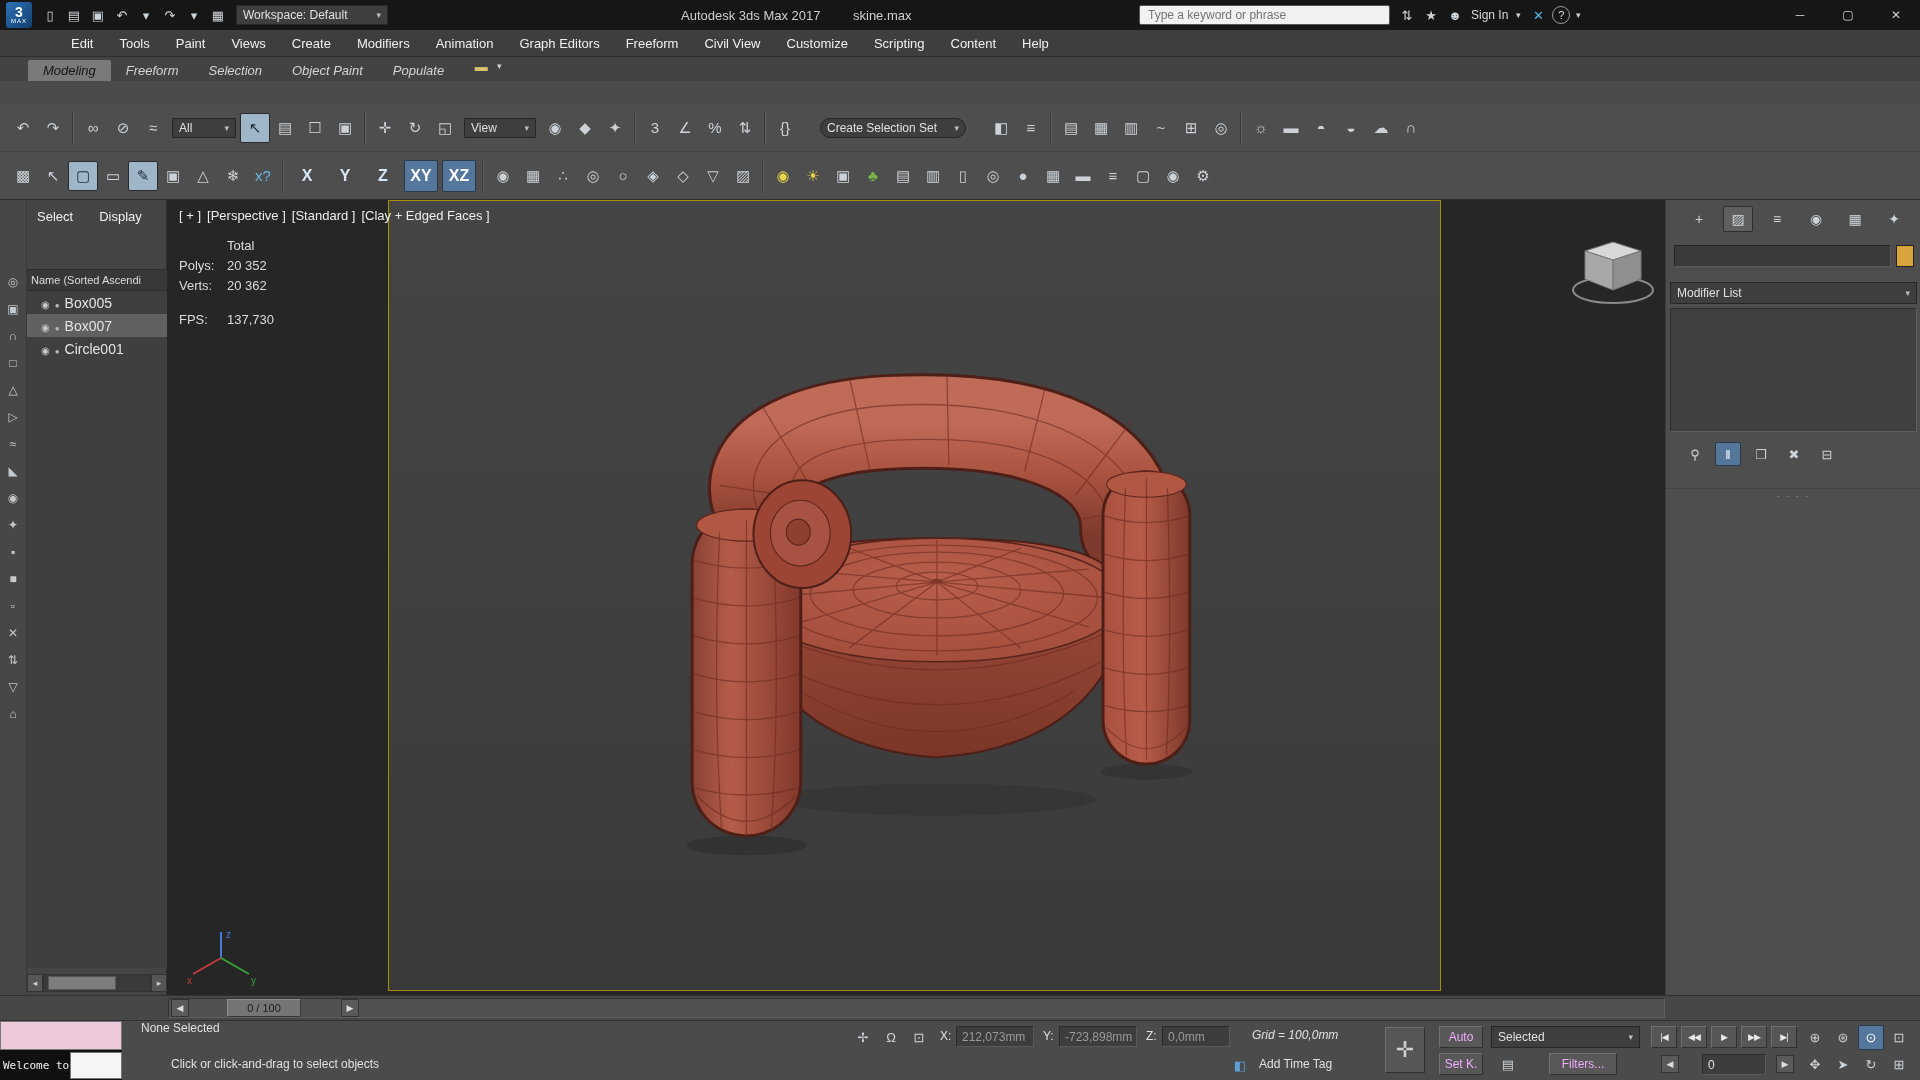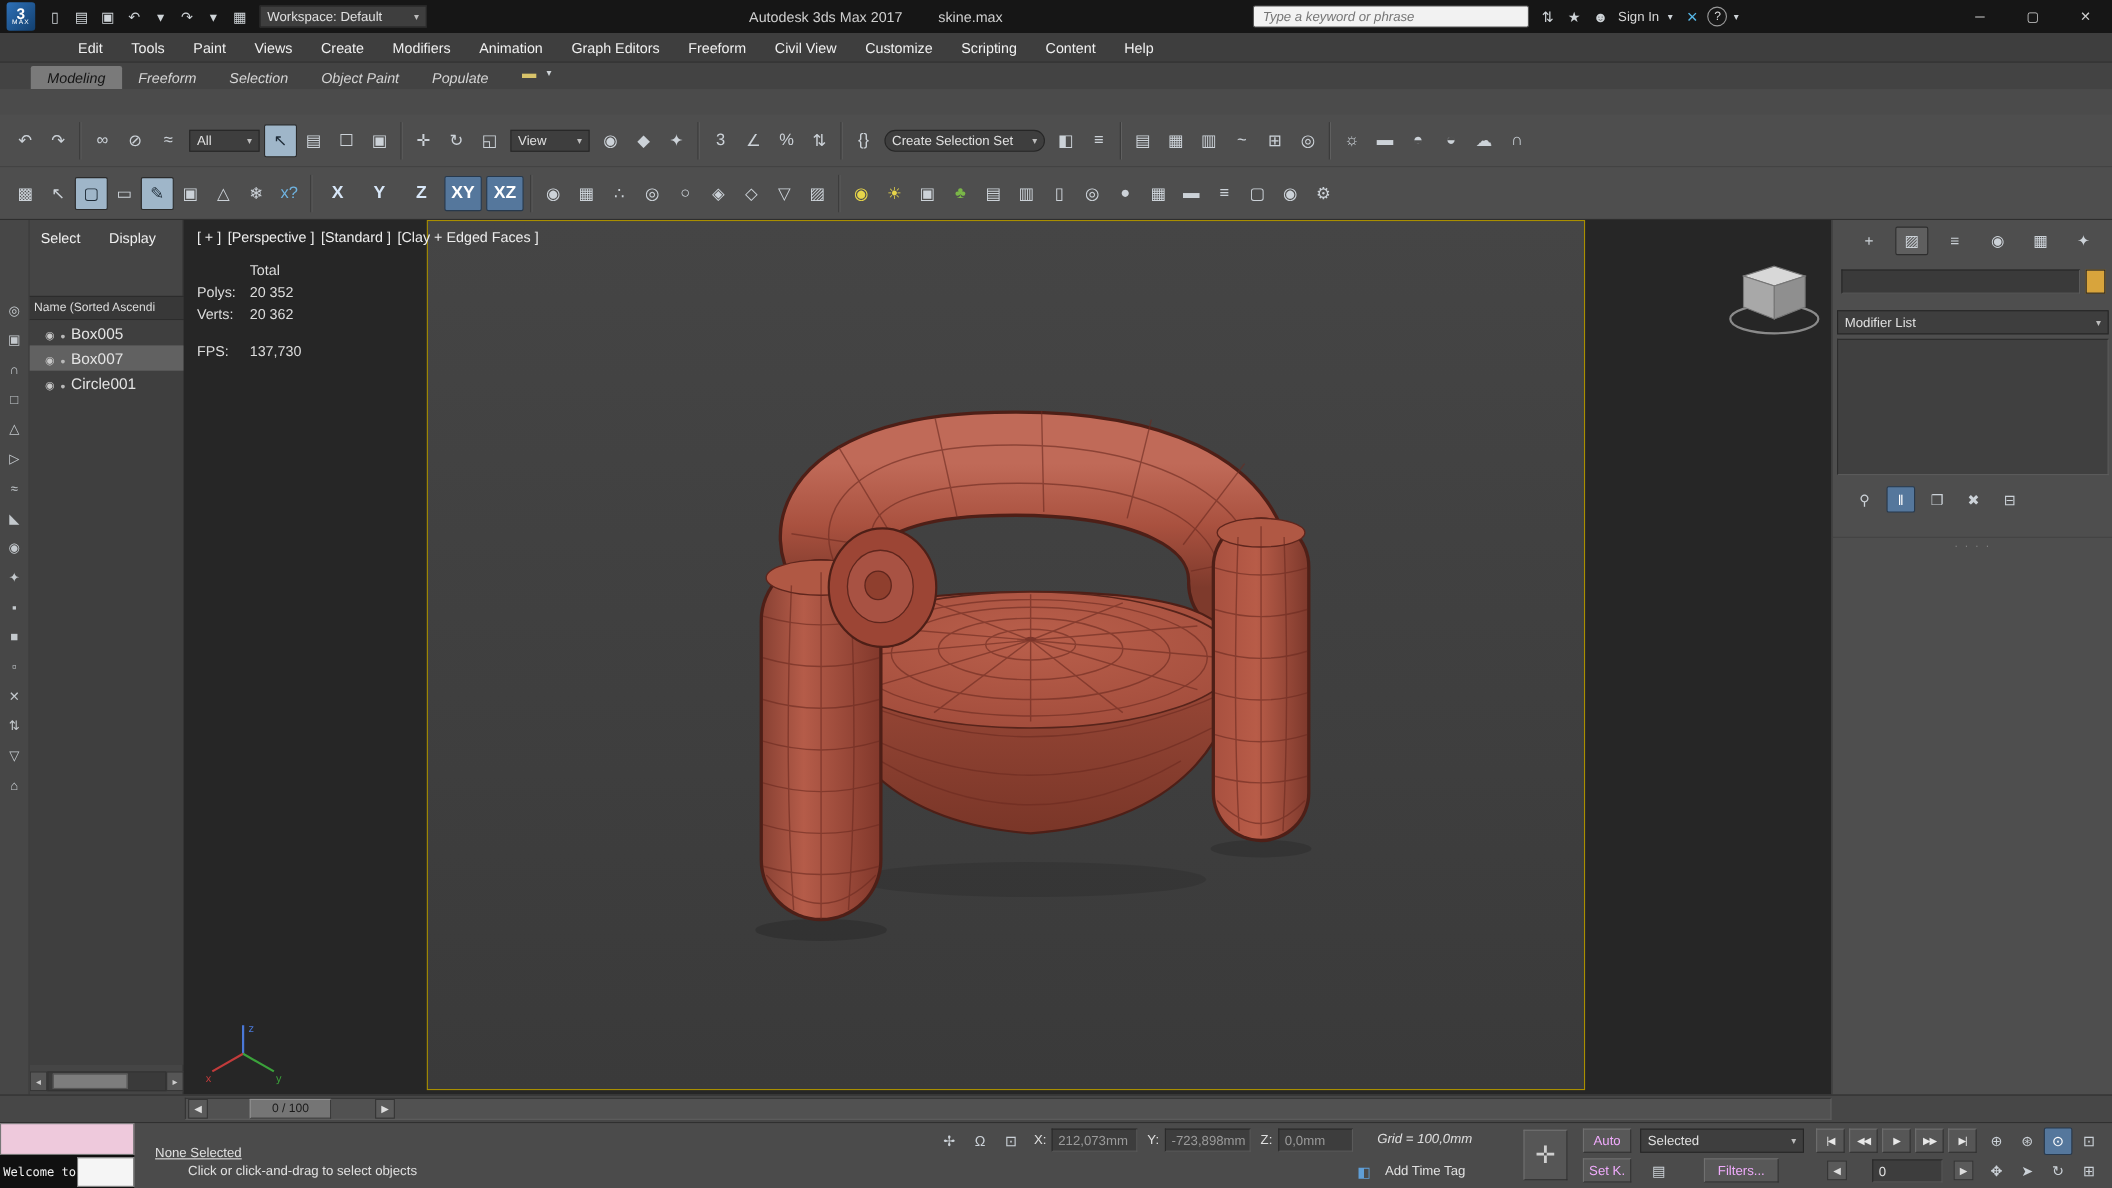--- a/index.html
+++ b/index.html
@@ -18,21 +18,21 @@
   .logo i { font-size:6px; font-style:normal; letter-spacing:1px; }
   .qa-icons { display:flex; align-items:center; }
   .tic { width:24px; height:24px; display:flex; align-items:center; justify-content:center;
          color:#cfd4d8; font-size:13px; cursor:default; }
   .tic.caret { width:12px; font-size:9px; }
   .dd { height:20px; background:#3e3e3e; border:1px solid #262626; display:flex; align-items:center;
         padding:0 6px; color:#e0e0e0; gap:6px; }
   .dd .caret { font-size:9px; color:#bdbdbd; margin-left:auto; }
   .tb-title { position:absolute; top:0; height:30px; display:flex; align-items:center; color:#cfcfcf; font-size:13px; }
   .search { position:absolute; left:1139px; top:5px; width:251px; height:20px; background:#f2f2f2;
-            border:1px solid #555; border-radius:2px; font-style:italic; color:#555; padding:0 8px;
+            border:1px solid #555; border-radius:2px; color:#555; padding:0 8px;
             font-size:12px; font-family:"Liberation Sans",sans-serif; }
   .tright { position:absolute; left:1395px; top:0; height:30px; display:flex; align-items:center; gap:2px; }
   .signin { color:#d8d8d8; font-size:12px; padding:0 2px; }
   .helpq { width:18px; height:18px; border:1px solid #9a9a9a; border-radius:50%; display:flex;
            align-items:center; justify-content:center; color:#d8d8d8; font-size:11px; }
   .winbtns { position:absolute; right:0; top:0; height:30px; display:flex; }
   .winbtn { width:48px; height:30px; display:flex; align-items:center; justify-content:center;
             color:#cfcfcf; font-size:12px; }
 
   
@@ -278,21 +278,21 @@
     <span class="ig">
         <span class="ic">3</span>
         <span class="ic">∠</span>
         <span class="ic">%</span>
         <span class="ic">⇅</span>
       </span>
     <span class="sep"></span>
     <span class="ig">
         <span class="ic">{}</span>
       </span>
-    <div class="dd" style="width:146px; margin:0 4px;border-radius:10px;">
+    <div class="dd" style="width:146px; margin:0 20px;border-radius:10px;">
       <span>Create Selection Set</span>
       <span class="caret">▾</span>
     </div>
     <span class="ig">
         <span class="ic">◧</span>
         <span class="ic">≡</span>
       </span>
     <span class="sep"></span>
     <span class="ig">
         <span class="ic">▤</span>
@@ -585,21 +585,21 @@
 
   <div class="statusbar">
     <div class="mxs">
       <div class="mxs-pink"></div>
       <div class="mxs-dark">
           <span>Welcome to M</span>
         </div>
       <div class="mxs-white"></div>
     </div>
 
-    <span class="stext" style="left:141px; top:20px;text-decoration:underline;">None Selected</span>
+    <span class="stext" style="left:141px; top:0;">None Selected</span>
     <span class="stext" style="left:171px; top:36px;">Click or click-and-drag to select objects</span>
 
     <span style="position:absolute; left:849px; top:5px; display:flex;">
 
     <span class="ic" style="width:28px;height:22px;font-size:13px;">✢</span>
         <span class="ic" style="width:28px;height:22px;font-size:13px;">Ω</span>
         <span class="ic" style="width:28px;height:22px;font-size:13px;">⊡</span>
       </span>
 
     <span class="stext" style="left:940px; top:8px;">X:</span>

